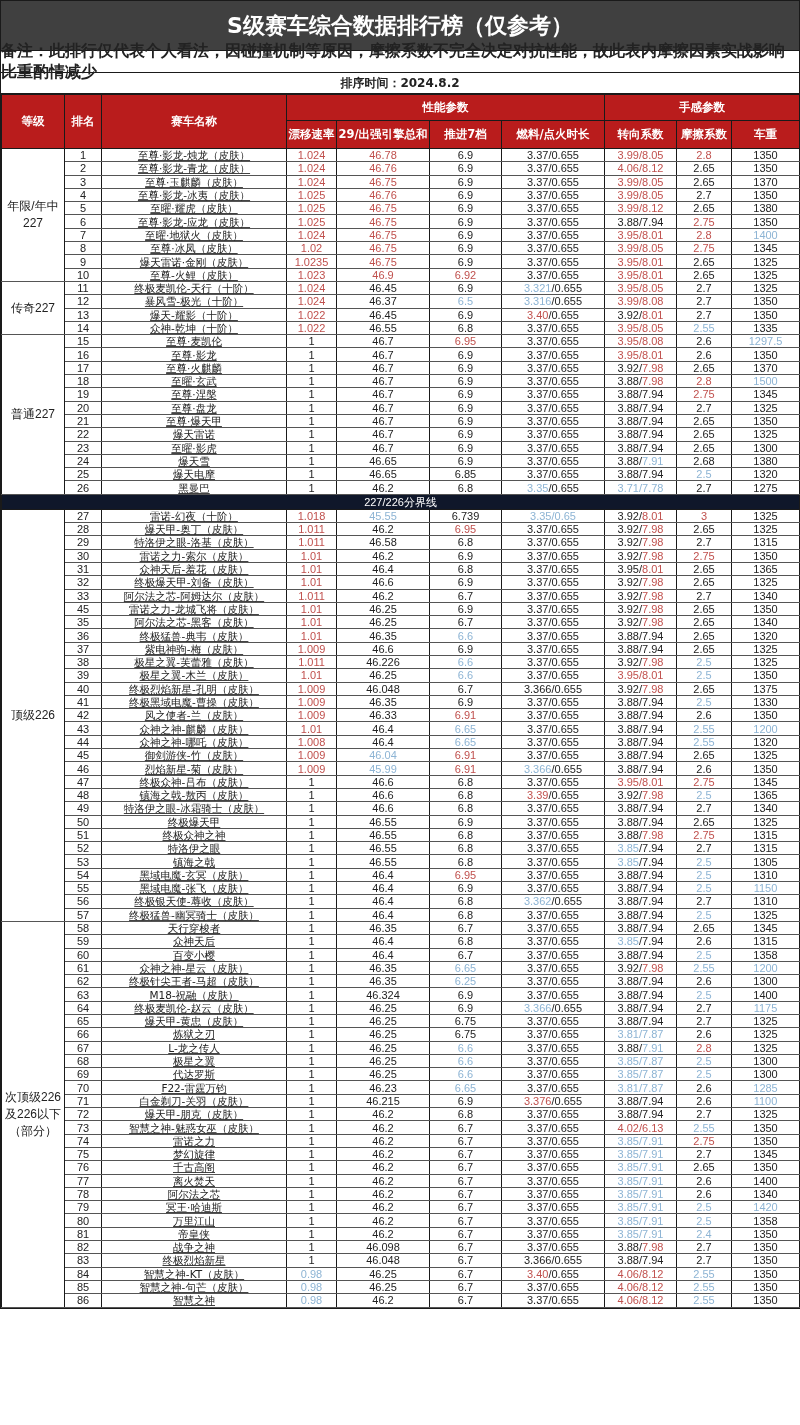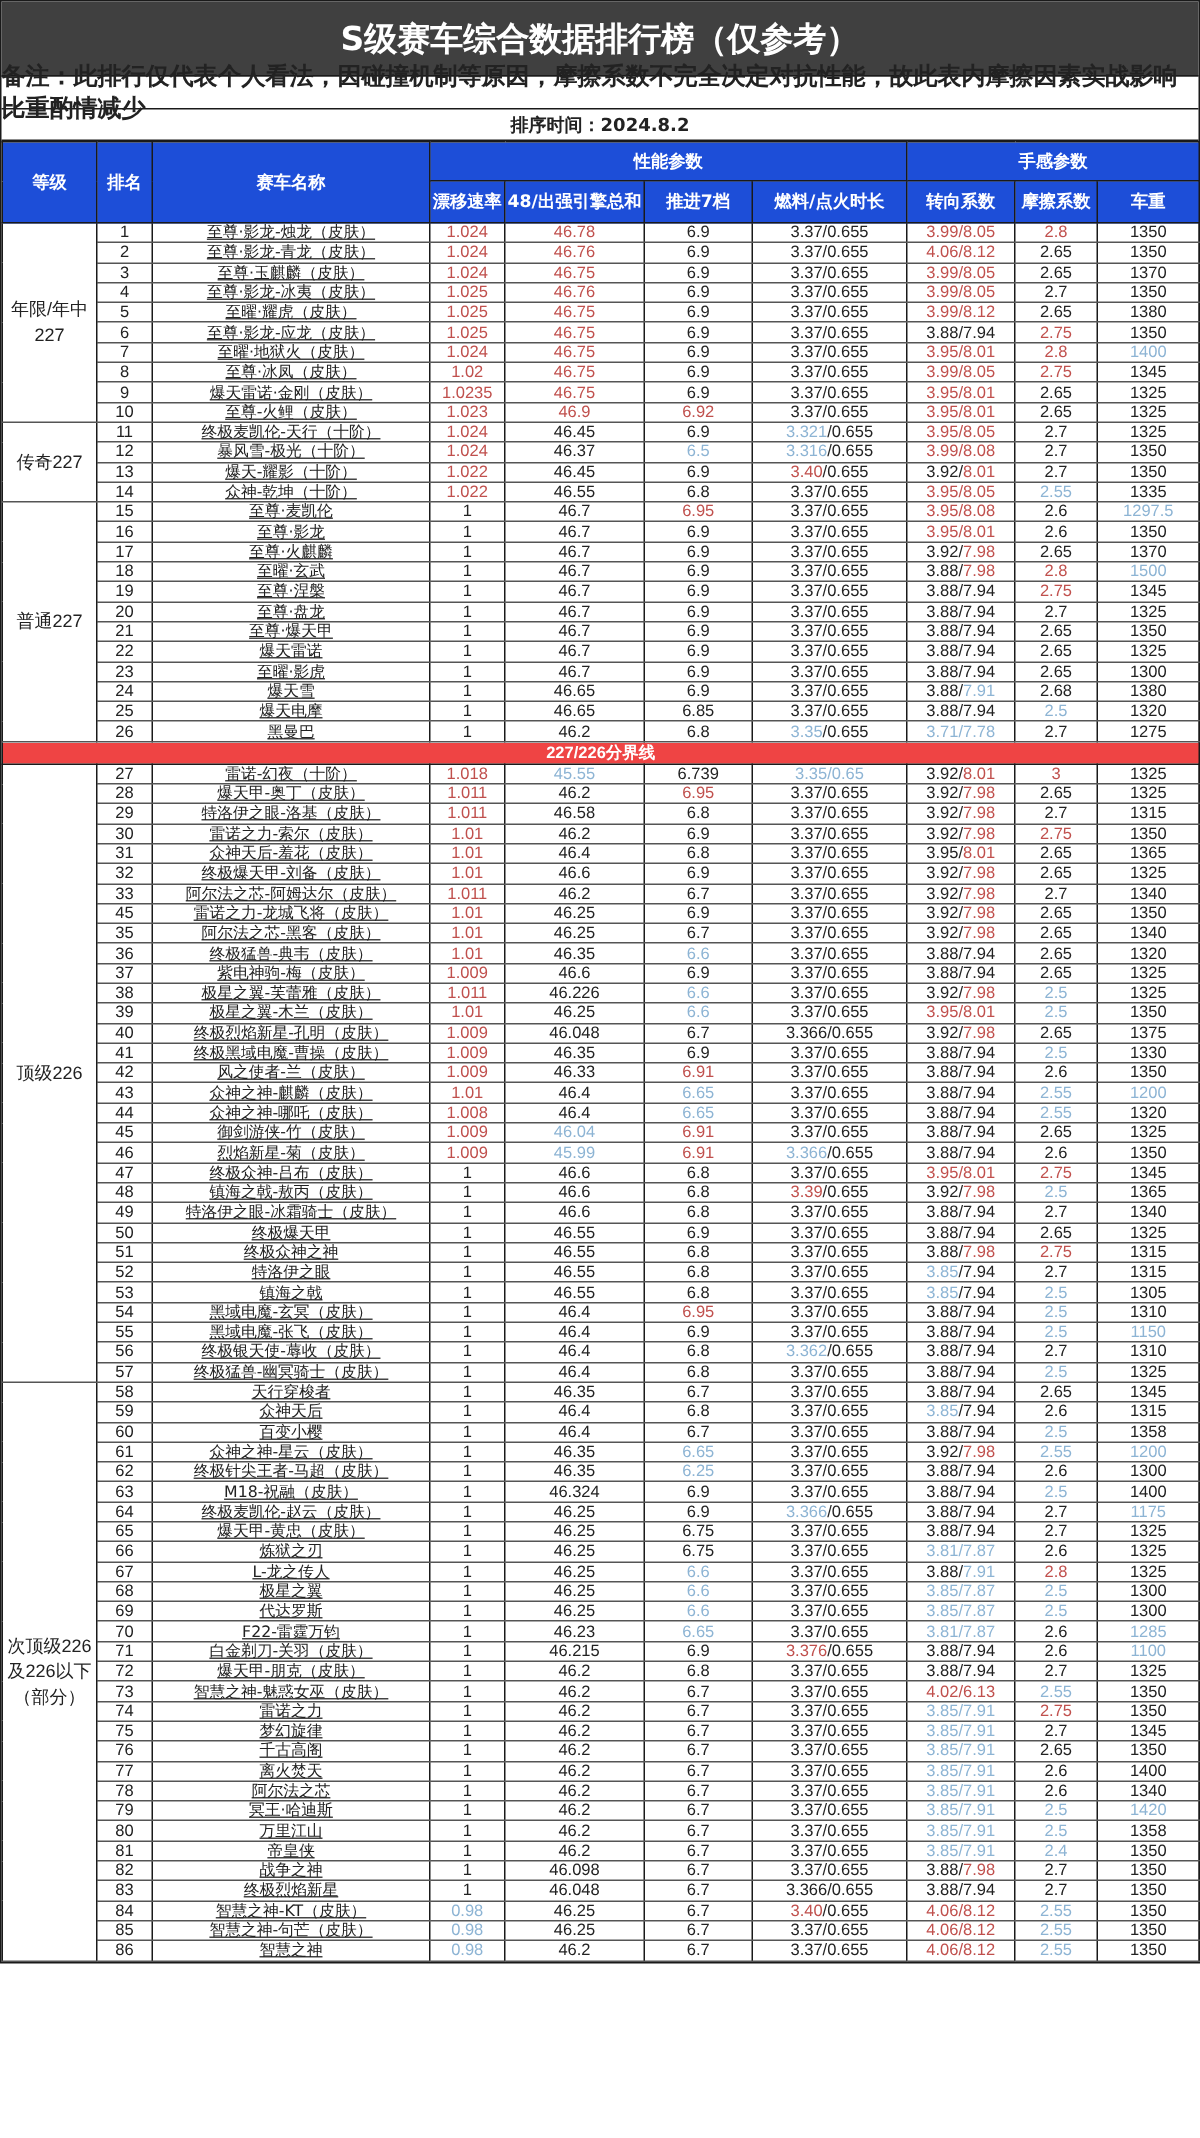--- a/index.html
+++ b/index.html
@@ -2,27 +2,27 @@
 <html><head>
 <meta charset="utf-8">
 <style>
   html, body { margin:0; padding:0; background:#fff; }
   body { width:800px; height:1425px; overflow:hidden; font-family:"DejaVu Sans", "Liberation Sans", sans-serif; color:#222; }
   .sheet { position:relative; width:798px; border:1px solid #1a1a1a; }
   .title { height:49px; background:#404040; color:#fff; font-size:22px; font-weight:bold; display:flex; align-items:center; justify-content:center; border-bottom:1px solid #1a1a1a; }
   .note { height:21px; font-size:16px; font-weight:bold; display:flex; align-items:center; justify-content:center; border-bottom:1px solid #1a1a1a; }
   .sorttime { height:20px; font-size:12px; font-weight:bold; display:flex; align-items:center; justify-content:center; border-bottom:1px solid #1a1a1a;text-align:right; }
   table { border-collapse:collapse; width:798px; table-layout:fixed; }
-  th { background:#1d4ed8; color:#fff; font-size:11.5px; font-weight:bold; border:1px solid #1a1a1a; padding:0; text-align:center; }
+  th { background:#b91c1c; color:#fff; font-size:11.5px; font-weight:bold; border:1px solid #1a1a1a; padding:0; text-align:center; }
   th.top { height:25px; }
   th.sub { height:27px; }
   td { border:1px solid #1a1a1a; border-top-color:#555; border-bottom-color:#555; height:12.3px; padding:0; font-size:11px; line-height:12px; text-align:center; white-space:nowrap; overflow:hidden; font-family:"Liberation Sans", "DejaVu Sans", sans-serif; }
   td.grade { font-size:12px; line-height:17px; white-space:normal; vertical-align:middle; }
   td.name { font-family:"DejaVu Sans", sans-serif; font-size:10.5px; text-decoration:underline; text-decoration-color:#444; }
-  tr.divider td { background:#ef4444; color:#fff; font-weight:bold; height:14px; font-size:11px; border-color:#1a1a1a; }
+  tr.divider td { background:#0f172a; color:#fff; font-weight:normal; height:14px; font-size:11px; border-color:#1a1a1a; }
   .c-r { color:#c0504d; }
   .c-b { color:#8db4d4; }
   .c-n { color:#222; }
 </style>
 </head>
 <body>
 
 <div class="sheet">
   <div class="title">S级赛车综合数据排行榜（仅参考）</div>
   <div class="note">备注：此排行仅代表个人看法，因碰撞机制等原因，摩擦系数不完全决定对抗性能，故此表内摩擦因素实战影响比重酌情减少</div>
@@ -44,21 +44,21 @@
     <thead>
       <tr>
         <th class="top" rowspan="2">等级</th>
         <th class="top" rowspan="2">排名</th>
         <th class="top" rowspan="2">赛车名称</th>
         <th class="top" colspan="4">性能参数</th>
         <th class="top" colspan="3">手感参数</th>
       </tr>
       <tr>
         <th class="sub">漂移速率</th>
-        <th class="sub">48/出强引擎总和</th>
+        <th class="sub">29/出强引擎总和</th>
         <th class="sub">推进7档</th>
         <th class="sub">燃料/点火时长</th>
         <th class="sub">转向系数</th>
         <th class="sub">摩擦系数</th>
         <th class="sub">车重</th>
       </tr>
     </thead>
     <tbody id="table-body">
         <tr>
           <td class="grade" rowspan="10">年限/年中227</td>

